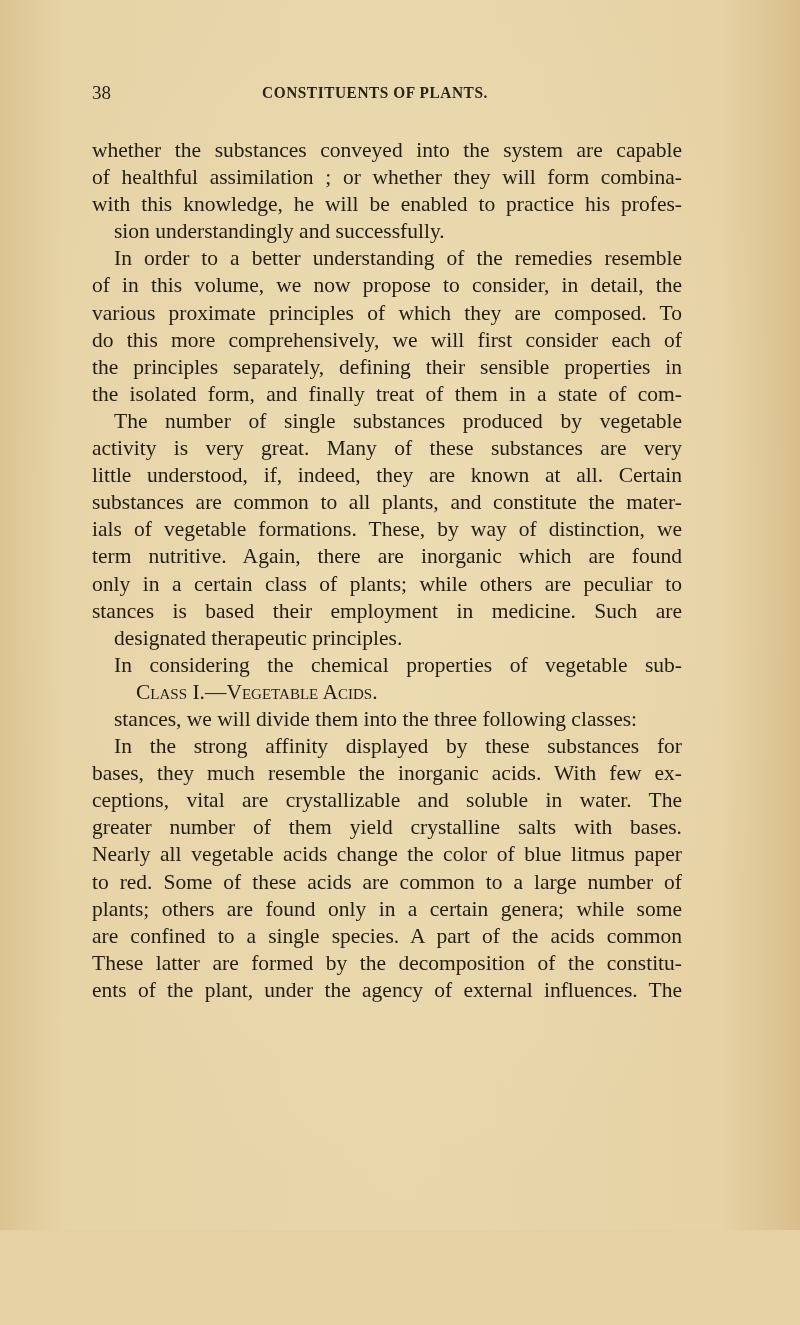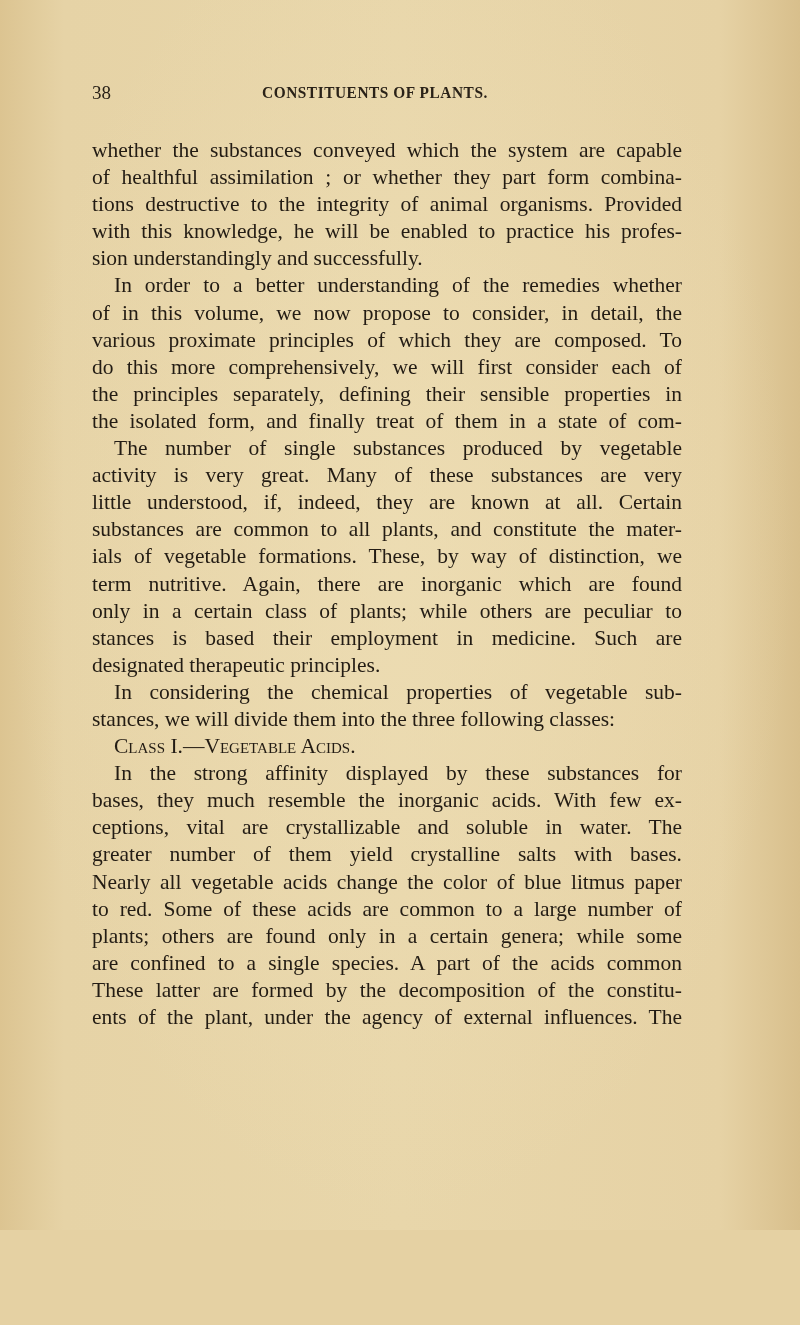--- a/index.html
+++ b/index.html
@@ -59,61 +59,61 @@
     }
     .line {
       display: block;
       white-space: nowrap;
       text-align: justify;
       text-align-last: justify;
       height: 27.1px;
     }
     .line.last {
       text-align-last: left;
+      margin-left: 22px;
     }
     .line.indent {
       padding-left: 22px;
     }
     .small-caps {
       font-variant: small-caps;
     }
   </style>
 </head>
 <body>
 
 <div class="page">
   <div class="header">
     <span class="page-number">38</span>
     <span class="running-head">CONSTITUENTS OF PLANTS.</span>
   </div>
 
   <div class="body-text" id="body-text">
-      <span class="line">whether the substances conveyed which the system are capable</span>
-      <span class="line">of healthful assimilation ; or whether they part form combina-</span>
-      <span class="line">tions destructive to the integrity of animal organisms. Provided</span>
+      <span class="line">whether the substances conveyed into the system are capable</span>
+      <span class="line">of healthful assimilation ; or whether they will form combina-</span>
       <span class="line">with this knowledge, he will be enabled to practice his profes-</span>
       <span class="line last">sion understandingly and successfully.</span>
-      <span class="line indent">In order to a better understanding of the remedies whether</span>
+      <span class="line indent">In order to a better understanding of the remedies resemble</span>
       <span class="line">of in this volume, we now propose to consider, in detail, the</span>
       <span class="line">various proximate principles of which they are composed. To</span>
       <span class="line">do this more comprehensively, we will first consider each of</span>
       <span class="line">the principles separately, defining their sensible properties in</span>
       <span class="line">the isolated form, and finally treat of them in a state of com-</span>
       <span class="line indent">The number of single substances produced by vegetable</span>
       <span class="line">activity is very great. Many of these substances are very</span>
       <span class="line">little understood, if, indeed, they are known at all. Certain</span>
       <span class="line">substances are common to all plants, and constitute the mater-</span>
       <span class="line">ials of vegetable formations. These, by way of distinction, we</span>
       <span class="line">term nutritive. Again, there are inorganic which are found</span>
       <span class="line">only in a certain class of plants; while others are peculiar to</span>
       <span class="line">stances is based their employment in medicine. Such are</span>
       <span class="line last">designated therapeutic principles.</span>
       <span class="line indent">In considering the chemical properties of vegetable sub-</span>
+      <span class="line indent last small-caps">Class I.—Vegetable Acids.</span>
       <span class="line last">stances, we will divide them into the three following classes:</span>
-      <span class="line indent last small-caps">Class I.—Vegetable Acids.</span>
       <span class="line indent">In the strong affinity displayed by these substances for</span>
       <span class="line">bases, they much resemble the inorganic acids. With few ex-</span>
       <span class="line">ceptions, vital are crystallizable and soluble in water. The</span>
       <span class="line">greater number of them yield crystalline salts with bases.</span>
       <span class="line">Nearly all vegetable acids change the color of blue litmus paper</span>
       <span class="line">to red. Some of these acids are common to a large number of</span>
       <span class="line">plants; others are found only in a certain genera; while some</span>
       <span class="line">are confined to a single species. A part of the acids common</span>
       <span class="line">These latter are formed by the decomposition of the constitu-</span>
       <span class="line">ents of the plant, under the agency of external influences. The</span>

